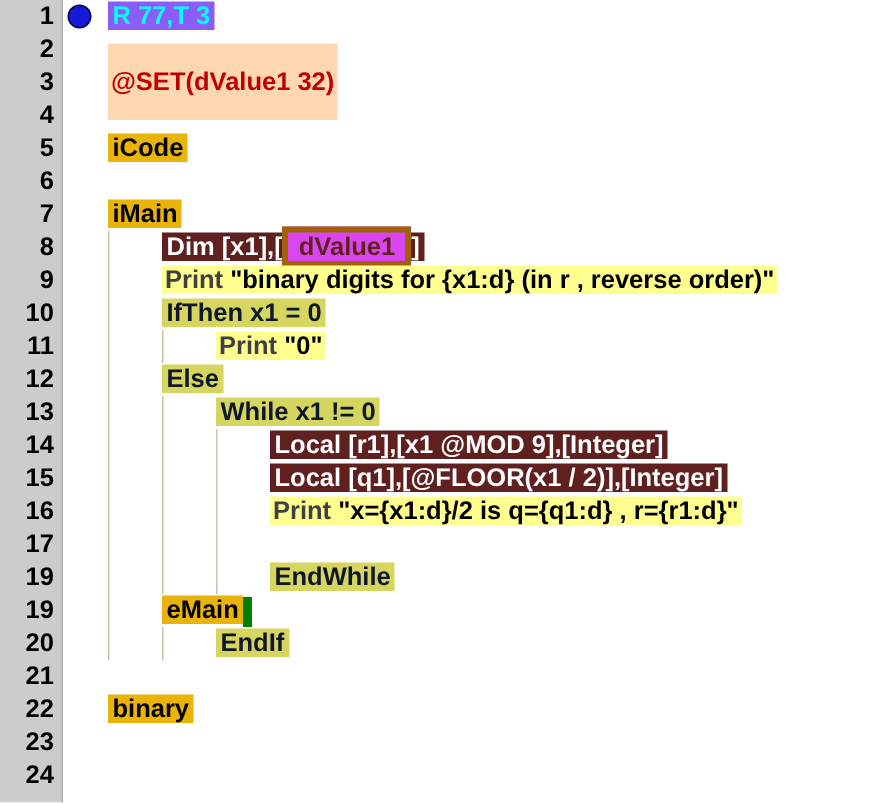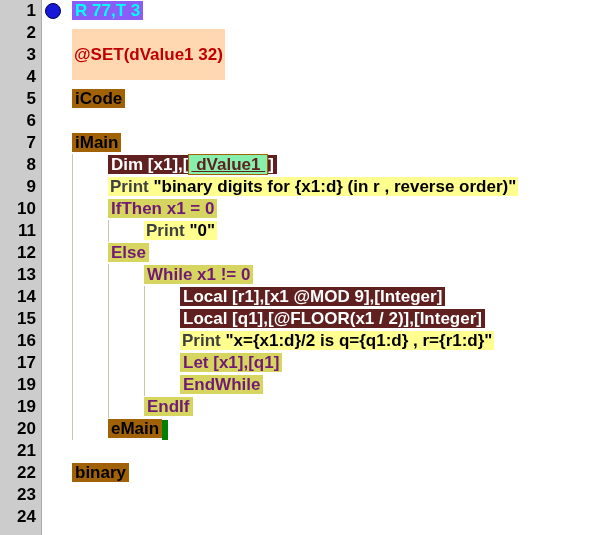--- a/index.html
+++ b/index.html
@@ -53,27 +53,27 @@
     width: 36px;
     height: 22px;
     border-left: 1px solid #c8c8a8;
     vertical-align: top;
   }
   .indent-pad { display:inline-block; width:8px; }
 
   
   .hl-teal { background: #8b5cf6; color: #00ffff; padding: 0 3px; margin-top: 38px; }
   .hl-peach { background: #ffd7b0; color: #c00000; padding: 16px 2px; }
-  .hl-olive { background: #a16207; color: #000; padding: 0 3px; text-align: right; }
-  .hl-olive2 { background: #d5d560; color:#701a75; padding:0 3px;}
+  .hl-olive { background: #eab308; color: #000; padding: 0 3px; text-align: right; }
+  .hl-olive2 { background: #d5d560; color:#0f172a; padding:0 3px;}
   .hl-cream { background: #ffff90; color: #000; padding: 0 2px; }
   .hl-brown { background: #602020; color: #fff; padding: 0 3px; }
   .blue { color: #404040; text-align: right; }
   .black { color: #000; }
-  .const-box { background:#86efac; color:#602020; border:1px solid #a16207; padding:0 2px;text-decoration:underline;}
+  .const-box { background:#d946ef; color:#602020; border:4px solid #a16207; padding:0 2px;}
   .green-bar { display:inline-block; width:6px; height:20px; background:#008000; vertical-align:middle;}
 </style>
 </head>
 <body>
 
 <div class="editor">
 
   <div class="gutter">
     <div class="gutter-row">1</div>
     <div class="gutter-row">2</div>
@@ -134,27 +134,27 @@
     <div class="code-row"><span class="indent-pad"></span><span class="indent-guide"></span><span class="hl-olive2">Else</span></div>
 
     <div class="code-row"><span class="indent-pad"></span><span class="indent-guide"></span><span class="indent-guide"></span><span class="hl-olive2">While x1 != 0</span></div>
 
     <div class="code-row"><span class="indent-pad"></span><span class="indent-guide"></span><span class="indent-guide"></span><span class="indent-guide"></span><span class="hl-brown">Local [r1],[x1 @MOD 9],[Integer]</span></div>
 
     <div class="code-row"><span class="indent-pad"></span><span class="indent-guide"></span><span class="indent-guide"></span><span class="indent-guide"></span><span class="hl-brown">Local [q1],[@FLOOR(x1 / 2)],[Integer]</span></div>
 
     <div class="code-row"><span class="indent-pad"></span><span class="indent-guide"></span><span class="indent-guide"></span><span class="indent-guide"></span><span class="hl-cream"><span class="blue">Print </span><span class="black">"x={x1:d}/2 is q={q1:d} , r={r1:d}"</span></span></div>
 
-    <div class="code-row"><span class="indent-pad"></span><span class="indent-guide"></span><span class="indent-guide"></span><span class="indent-guide"></span><span class="hl-olive2">Let [x1],[q1]</span></div>
+    <div class="code-row"><span class="indent-pad"></span><span class="indent-guide"></span><span class="indent-guide"></span><span class="indent-guide"></span></div>
 
     <div class="code-row"><span class="indent-pad"></span><span class="indent-guide"></span><span class="indent-guide"></span><span class="indent-guide"></span><span class="hl-olive2">EndWhile</span></div>
 
+    <div class="code-row"><span class="indent-pad"></span><span class="indent-guide"></span><span class="hl-olive">eMain</span><span class="green-bar"></span></div>
+
     <div class="code-row"><span class="indent-pad"></span><span class="indent-guide"></span><span class="indent-guide"></span><span class="hl-olive2">EndIf</span></div>
-
-    <div class="code-row"><span class="indent-pad"></span><span class="indent-guide"></span><span class="hl-olive">eMain</span><span class="green-bar"></span></div>
 
     <div class="code-row"></div>
 
     <div class="code-row"><span class="indent-pad"></span><span class="hl-olive">binary</span></div>
 
     <div class="code-row"></div>
     <div class="code-row"></div>
 
   </div>
 </div>

